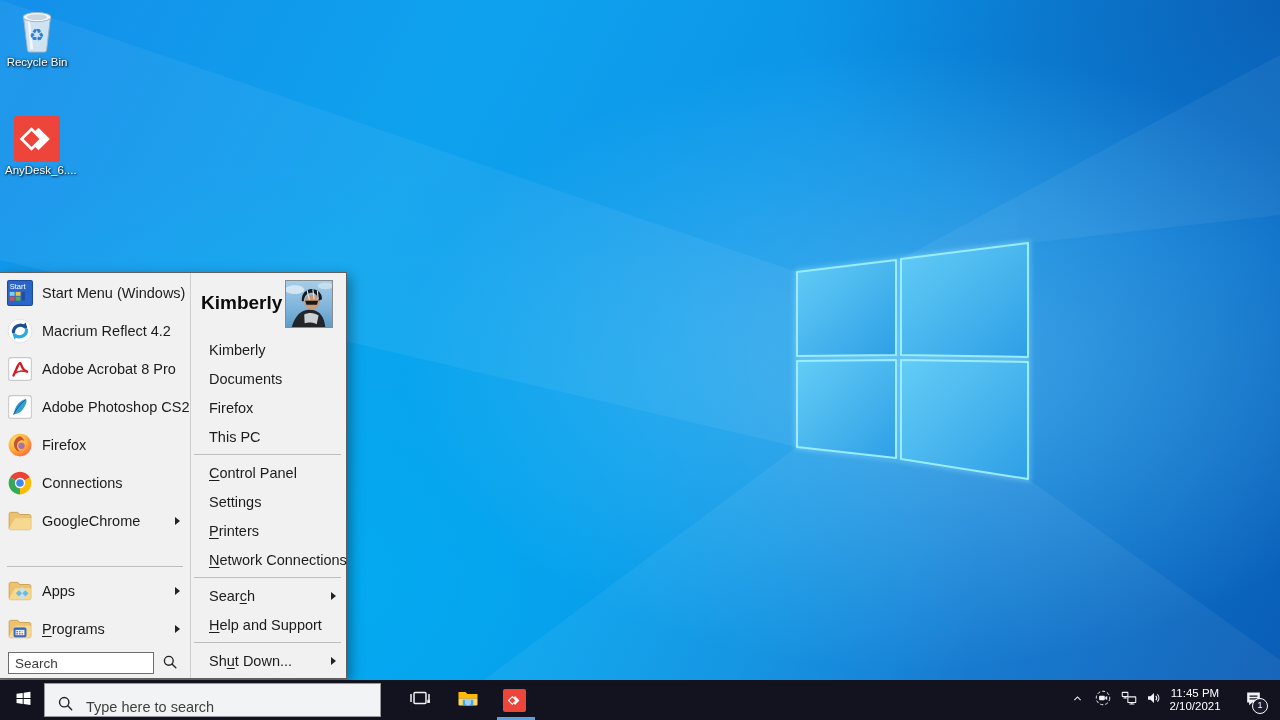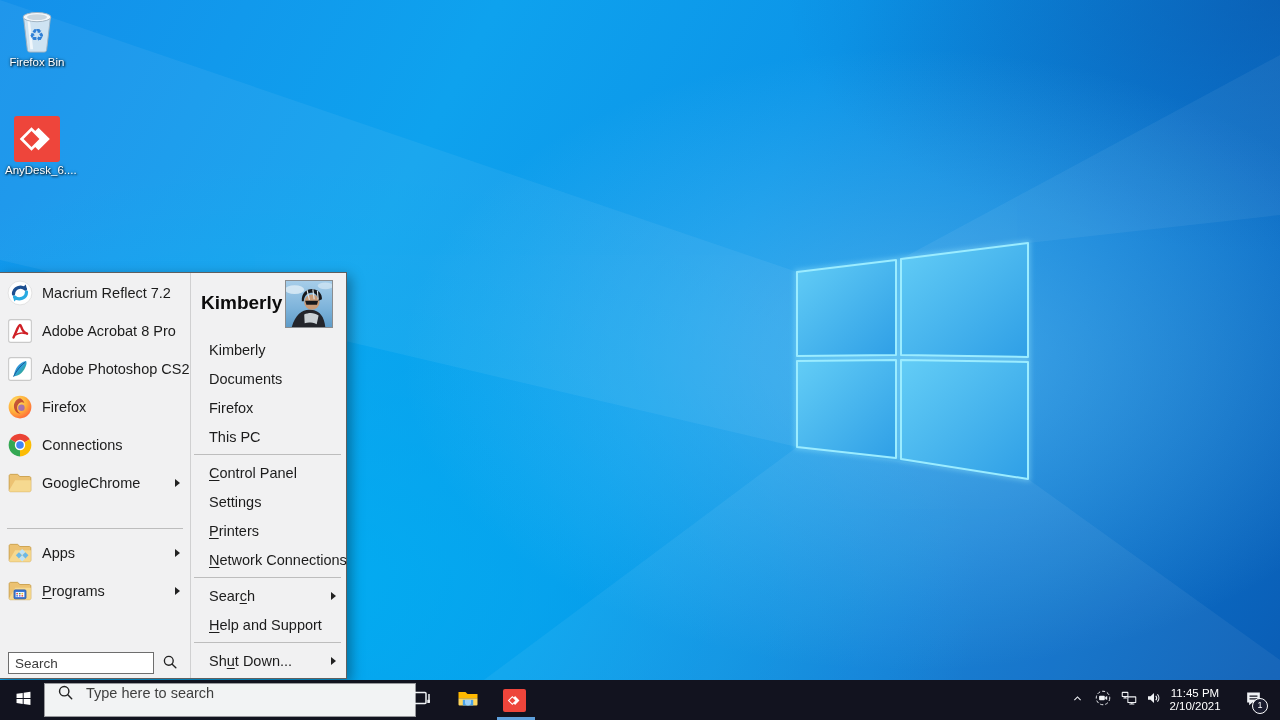--- a/index.html
+++ b/index.html
@@ -64,22 +64,22 @@
   .mr-row{position:relative;display:flex;align-items:center;height:29px;padding-left:10px;
     font-size:14.5px;color:#1c1c1c;cursor:default}
 
   
   .taskbar{position:absolute;left:0;right:0;bottom:0;height:40px;
     background:var(--taskbar-bg,#12131f);z-index:10}
   .tb-btn{position:absolute;top:0;height:40px;display:flex;align-items:center;
     justify-content:center;cursor:default}
   #startBtn{left:0;width:46px}
   #startBtn svg{width:19px;height:19px}
-  .tb-search{position:absolute;left:44px;top:3px;width:372px;height:34px;background:#f2f3f4;
-    border:1px solid #98989c;box-sizing:border-box;display:flex;align-items:flex-start}
+  .tb-search{position:absolute;left:44px;top:3px;width:337px;height:34px;background:#f2f3f4;
+    border:1px solid #98989c;box-sizing:border-box;display:flex;align-items:flex-end}
   .tb-search svg{width:17px;height:17px;margin:0 10px 0 12px;flex:0 0 17px}
   .tb-search input{border:none;background:transparent;outline:none;flex:1;
     font:14.5px "Liberation Sans",sans-serif;color:#222}
   .tb-search input::placeholder{color:#3f3f3f;opacity:1}
   #taskViewBtn{left:398px;width:44px}
   #explorerBtn{left:446px;width:44px}
   #anydeskBtn{left:492px;width:44px}
   #taskViewBtn svg,#explorerBtn svg{width:24px;height:24px}
   #anydeskBtn .anydesk-sq{width:23px;height:23px;border-radius:2px}
   #anydeskBtn .anydesk-sq svg{width:17px;height:17px}
@@ -141,48 +141,62 @@
   <div class="dsk-icon" id="dskRecycle">
     <div class="art">
         <svg viewBox="0 0 44 48">
           <path d="M8 10 L12 44 a2.5 2.5 0 0 0 2.5 2 H29.5 a2.5 2.5 0 0 0 2.5-2 L36 10 Z" fill="#e7edf2" fill-opacity="0.88" stroke="#9fb2c0"></path>
           <path d="M12 12 L15 43 h3 L14.5 12Z" fill="#fff" opacity="0.7"></path>
           <ellipse cx="22" cy="9.5" rx="14.5" ry="4.8" fill="#f4f8fb" stroke="#9fb2c0"></ellipse>
           <ellipse cx="22" cy="9.5" rx="10.5" ry="3.1" fill="#c9d6df"></ellipse>
           <text x="22" y="34" font-size="18" text-anchor="middle" fill="#2f7fd6" font-family="DejaVu Sans,sans-serif">♻</text>
         </svg>
       </div>
-    <div class="dsk-label">Firefox Bin</div>
+    <div class="dsk-label">Recycle Bin</div>
   </div>
   <div class="dsk-icon" id="dskAnydesk">
     <div class="art">
         <div class="anydesk-sq">
           <svg viewBox="0 0 24 24">
             <rect x="5.2" y="8.2" width="7.6" height="7.6" transform="rotate(45 9 12)" fill="none" stroke="#fff" stroke-width="1.5"></rect>
             <path d="M12.8 5.8 L19 12 L12.8 18.2 L10.6 16 L14.6 12 L10.6 8 Z" fill="#fff"></path>
           </svg>
         </div>
       </div>
     <div class="dsk-label">AnyDesk_6....</div>
   </div>
 
   <div class="start-menu">
     <div class="menu-left">
       <div class="left-list">
           <div class="ml-row">
             <span class="mi-icon">
               <svg viewBox="0 0 24 24">
+                <rect x="0.5" y="0.5" width="23" height="23" rx="1.5" fill="#2a66c9" stroke="#1b4a9c"></rect>
+                <text x="2.5" y="8.5" font-size="7" fill="#fff" font-family="Liberation Sans,sans-serif">Start</text>
+                <rect x="2.5" y="11" width="4.5" height="3.6" fill="#7fd0f0"></rect>
+                <rect x="2.5" y="15.4" width="4.5" height="3.6" fill="#de5044"></rect>
+                <rect x="8" y="11" width="4.5" height="3.6" fill="#f3c04a"></rect>
+                <rect x="8" y="15.4" width="4.5" height="3.6" fill="#54b04e"></rect>
+                <rect x="13.5" y="11" width="3" height="8" fill="#1f4f9e"></rect>
+              </svg>
+            </span>
+            <span class="mi-label">Start Menu (Windows)</span>
+          </div>
+          <div class="ml-row">
+            <span class="mi-icon">
+              <svg viewBox="0 0 24 24">
                 <circle cx="12" cy="12" r="11" fill="#fff" stroke="#d5d5d5" stroke-width="0.6"></circle>
                 <path d="M6 13 a6.5 6.5 0 0 1 11-4.6" fill="none" stroke="#1d4f91" stroke-width="3" stroke-linecap="round"></path>
                 <path d="M18 11 a6.5 6.5 0 0 1 -11 4.6" fill="none" stroke="#29abe2" stroke-width="3" stroke-linecap="round"></path>
                 <path d="M17.3 4.2 l1.2 4.6 -4.6-1.2z" fill="#1d4f91"></path>
                 <path d="M6.7 19.8 l-1.2-4.6 4.6 1.2z" fill="#29abe2"></path>
               </svg>
             </span>
-            <span class="mi-label">Macrium Reflect 7.2</span>
+            <span class="mi-label">Macrium Reflect 4.2</span>
           </div>
           <div class="ml-row">
             <span class="mi-icon">
               <svg viewBox="0 0 24 24">
                 <rect x="1.5" y="1.5" width="21" height="21" rx="2" fill="#fff" stroke="#c9c9c9"></rect>
                 <path d="M6 18 C9 12 10.5 6.5 12 6.5 C13.8 6.5 12.5 12 18.5 14.5" fill="none" stroke="#cf1f25" stroke-width="2.2" stroke-linecap="round"></path>
                 <path d="M7.5 15.8 C10 14.2 14.5 13.6 17 14.3" fill="none" stroke="#cf1f25" stroke-width="1.5"></path>
               </svg>
             </span>
             <span class="mi-label">Adobe Acrobat 8 Pro</span>

